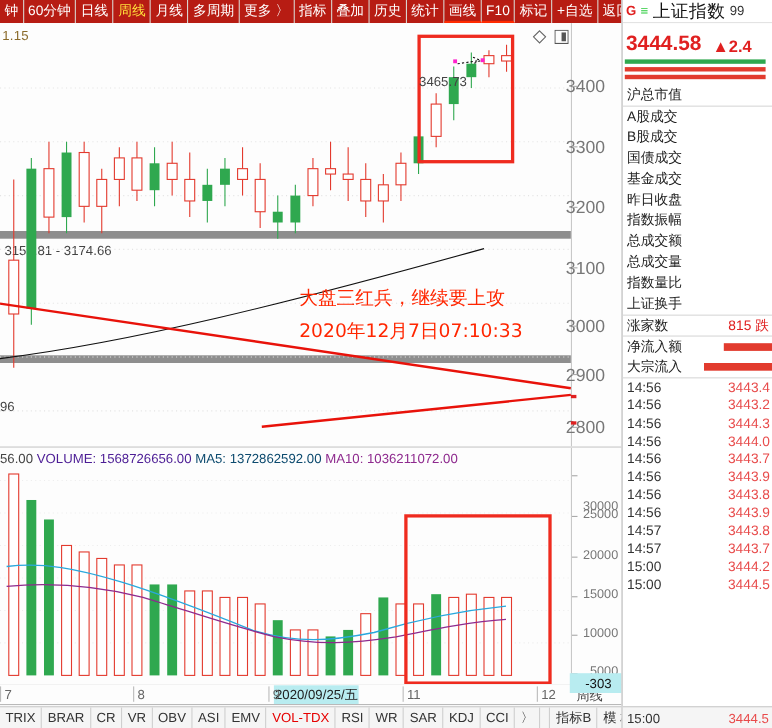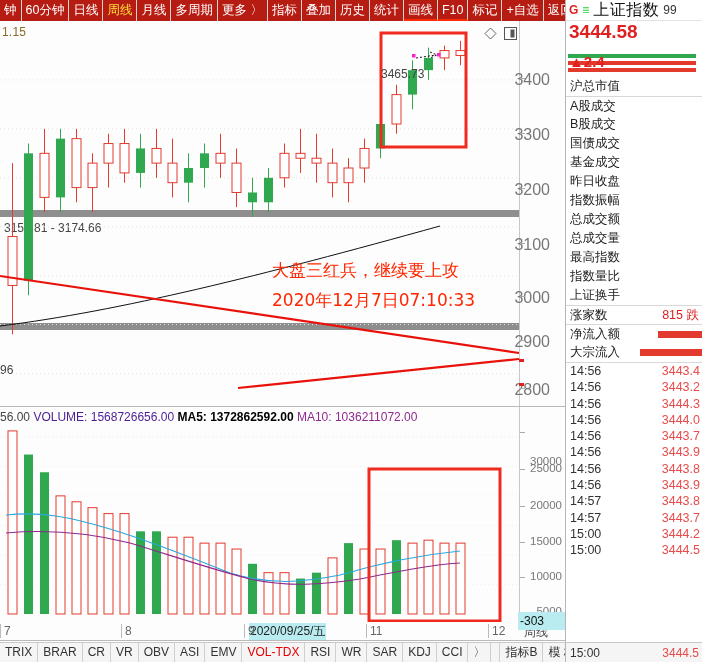--- a/index.html
+++ b/index.html
@@ -69,21 +69,21 @@
   .anno2{left:272px;top:268px;}
   .callout{position:absolute;left:381px;top:46px;color:#444;font-size:12px;}
 
   
   .vol-pane{
     position:absolute;left:0;top:407px;width:565px;height:215px;
     background:#fdfdfd;overflow:hidden;border-bottom:1px solid #b9b9b9;
   }
   .vol-head{position:absolute;left:0px;top:3px;font-size:12px;white-space:nowrap;}
   .vh-a{color:#4c1d95;}
-  .vh-b{color:#000000;font-weight:bold;}
+  .vh-b{color:#0c4a6e;}
   .vh-c{color:#8e2a8e;}
   .vh-pre{color:#444;}
   .vol-axis{
     position:absolute;right:0;top:0;width:46px;height:100%;
     border-left:1px solid #c8c8c8;box-sizing:border-box;
   }
   .va-lbl{position:absolute;right:3px;font-size:11.5px;color:#777;}
   .va-tick{position:absolute;right:40px;width:5px;height:1px;background:#aaa;}
 
   
@@ -95,21 +95,21 @@
   .x-lbl{position:absolute;top:2px;font-size:12px;color:#666;}
   .x-lbl:before{content:"";position:absolute;left:-4px;top:0;width:1px;height:14px;background:#bbb;}
   .x-hl{
     position:absolute;left:249px;top:1px;background:#b8ecf0;color:#222;
     font-size:12px;padding:0 1px;
   }
   .x-zhou{position:absolute;left:524px;top:2px;font-size:12px;color:#444;}
   .badge-303{
     position:absolute;left:518px;top:612px;width:47px;height:18px;
     background:#b8ecf0;color:#111;font-size:12px;line-height:18px;
-    padding-left:2px;box-sizing:border-box;
+    padding-left:14px;box-sizing:border-box;
   }
 
   
   .bottom-tabs{
     position:absolute;left:0;top:642px;width:565px;height:20px;
     display:flex;align-items:stretch;background:#f5f5f5;
     border-top:1px solid #c9c9c9;box-sizing:border-box;overflow:hidden;
   }
   .bt{
     flex:0 0 auto;padding:0 5px;font-size:12px;line-height:19px;color:#333;
@@ -126,23 +126,22 @@
   }
   .rp-head{
     height:21px;display:flex;align-items:center;gap:4px;
     padding-left:3px;border-bottom:1px solid #e3e3e3;box-sizing:border-box;
   }
   .rp-g{color:#e02020;font-size:12px;font-weight:bold;}
   .rp-eq{color:#2ecc40;font-size:12px;}
   .rp-name{font-size:16px;color:#111;letter-spacing:.5px;}
   .rp-code{font-size:12px;color:#333;}
   .rp-price-row{
-    height:30px;display:flex;align-items:flex-start;gap:10px;padding-left:3px;
+    height:30px;display:flex;align-items:flex-end;gap:10px;padding-left:3px;
     box-sizing:border-box;
-    flex-direction:column;
   }
   .rp-price{color:#e02020;font-size:19px;font-weight:bold;}
   .rp-chg{color:#e02020;font-size:15px;font-weight:bold;}
   .rp-bars{padding:3px 2px 2px 2px;}
   .rp-bar{height:4px;background:#e23b2e;margin-bottom:3px;}
   .rp-bar.g{background:#2fa84f;}
 
   .rlist{font-size:12.5px;color:#222;}
   .rrow{
     height:19px;line-height:19px;display:flex;align-items:center;
@@ -511,23 +510,20 @@
         <div class="rrow">
           <span class="k">指数振幅</span>
         </div>
         <div class="rrow">
           <span class="k">总成交额</span>
         </div>
         <div class="rrow">
           <span class="k">总成交量</span>
         </div>
         <div class="rrow">
-          <span class="k">最高指数</span>
-        </div>
-        <div class="rrow">
           <span class="k">指数量比</span>
         </div>
         <div class="rrow">
           <span class="k">上证换手</span>
         </div>
         <div class="rrow grp-line">
           <span class="k">涨家数</span>
           <span class="v">815 跌</span>
         </div>
         <div class="rrow grp-line">

